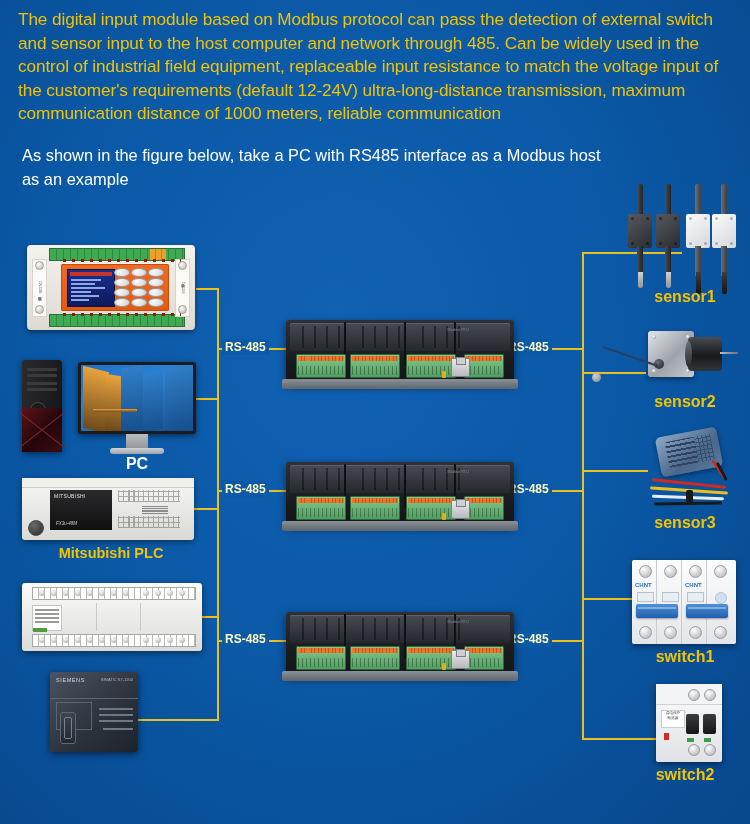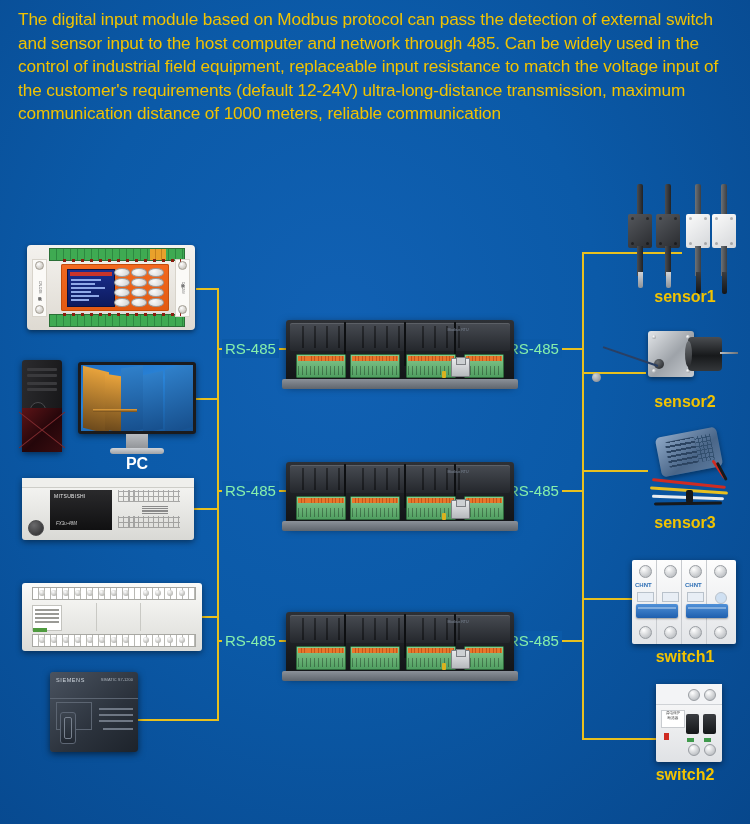--- a/index.html
+++ b/index.html
@@ -16,21 +16,21 @@
   .para1{position:absolute;left:18px;top:8px;width:716px;
     color:#f2c300;font-size:17.2px;line-height:23.5px;letter-spacing:-0.1px;}
   .para2{position:absolute;left:22px;top:143px;width:600px;
     color:#ffffff;font-size:16.4px;line-height:24px;}
 
   
   .wire{position:absolute;background:#e8c01f;}
   .wh{height:2px;}
   .wv{width:2px;}
 
-  .rslabel{position:absolute;color:#86efac;font-size:15px;font-weight:normal;
+  .rslabel{position:absolute;color:#fef9c3;font-size:12px;font-weight:bold;
     background:#0b5aa8;padding:1px 3px;white-space:nowrap;}
 
   
   .cap{position:absolute;color:#f2c300;font-size:14.5px;font-weight:bold;
     text-align:center;white-space:nowrap;}
   .cap.big{font-size:16px;}
 
   
   .dev{position:absolute;}
 
@@ -246,20 +246,21 @@
     background:linear-gradient(#3a3d41,#141618);}
   .sw2 .red{position:absolute;left:8px;bottom:22px;width:5px;height:7px;background:#cf2b22;}
   .sw2 .grn{position:absolute;bottom:20px;width:7px;height:4px;background:#3f9a4c;}
 </style>
 </head>
 <body>
 
 <div class="stage">
 
   <div class="para1">The digital input module based on Modbus protocol can pass the detection of external switch and sensor input to the host computer and network through 485. Can be widely used in the control of industrial field equipment, replaceable input resistance to match the voltage input of the customer's requirements (default 12-24V) ultra-long-distance transmission, maximum communication distance of 1000 meters, reliable communication</div>
+  <div class="para2">As shown in the figure below, take a PC with RS485 interface as a Modbus host as an example</div>
 
   <div class="wire wv" style="left:217px;top:288px;height:432px;"></div>
   <div class="wire wh" style="left:196px;top:288px;width:23px;"></div>
   <div class="wire wh" style="left:196px;top:398px;width:23px;"></div>
   <div class="wire wh" style="left:194px;top:508px;width:25px;"></div>
   <div class="wire wh" style="left:202px;top:616px;width:17px;"></div>
   <div class="wire wh" style="left:138px;top:719px;width:81px;"></div>
   <div class="wire wh" style="left:217px;top:348px;width:70px;"></div>
   <div class="wire wh" style="left:217px;top:490px;width:70px;"></div>
   <div class="wire wh" style="left:217px;top:640px;width:70px;"></div>
@@ -356,20 +357,21 @@
     <div class="grid b"></div>
     <div class="leds">
         <i></i>
         <i></i>
         <i></i>
         <i></i>
         <i></i>
       </div>
     <div class="port"></div>
   </div>
+  <div class="cap" style="left:16px;top:545px;width:190px;">Mitsubishi PLC</div>
 
   <div class="dev pana">
     <div class="term t">
       <i style="left:6px"></i>
         <i style="left:18px"></i>
         <i style="left:30px"></i>
         <i style="left:42px"></i>
       <i style="left:54px"></i>
         <i style="left:66px"></i>
         <i style="left:78px"></i>

